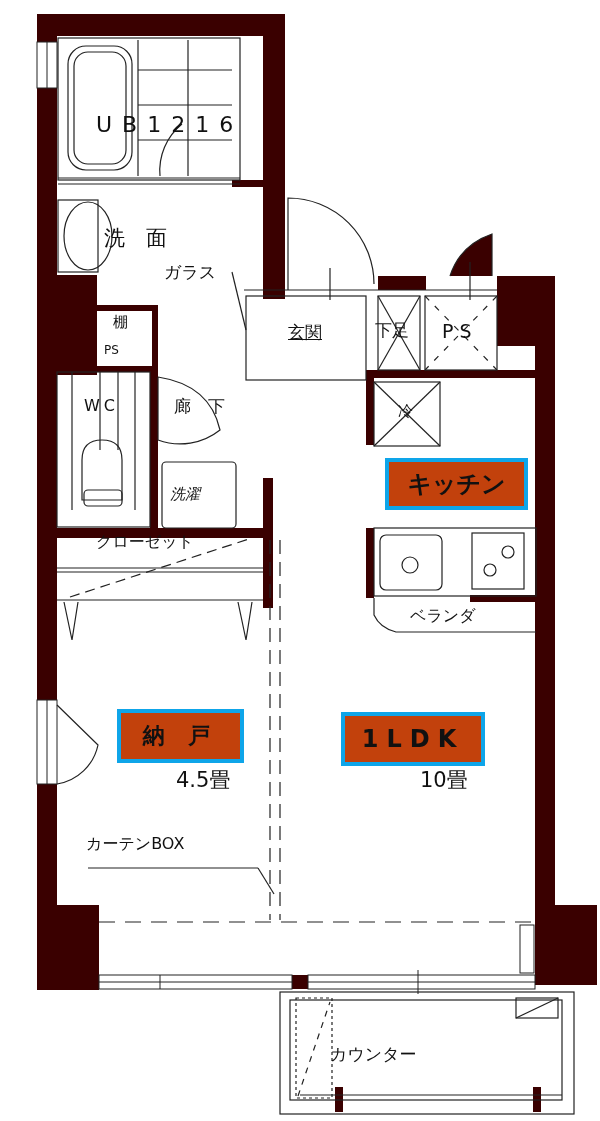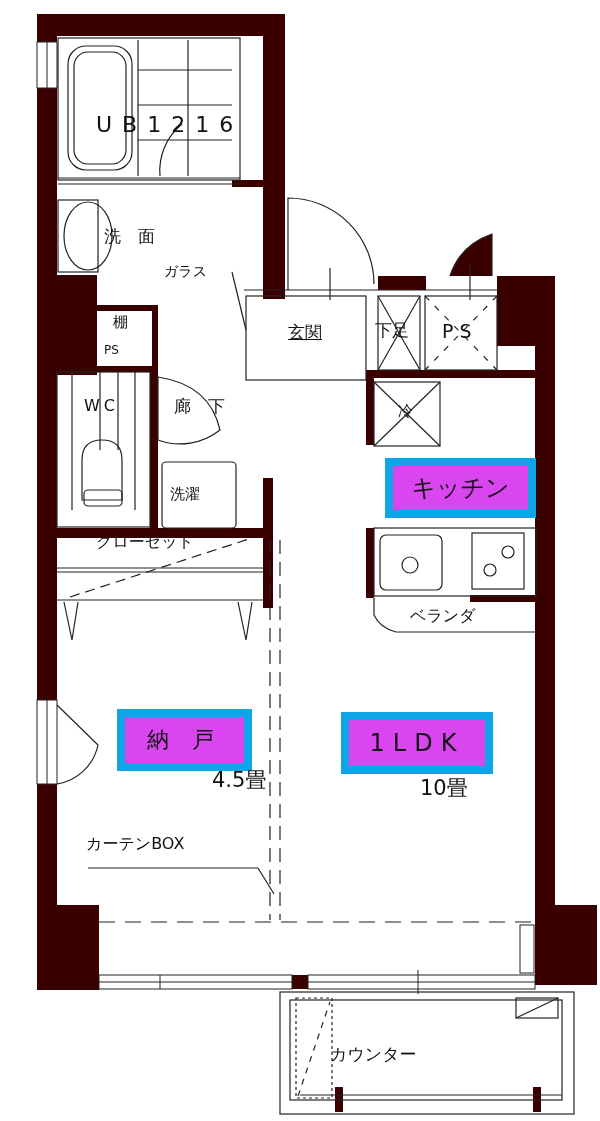--- a/index.html
+++ b/index.html
@@ -1,20 +1,20 @@
 <!DOCTYPE html>
 <html><head>
 <meta charset="utf-8">
 <style>
   html, body { margin:0; padding:0; background:#ffffff; }
   body { width:600px; height:1121px; position:relative; overflow:hidden;
          font-family:"DejaVu Sans", sans-serif; }
   #plan { position:absolute; left:0; top:0; width:600px; height:1121px; }
   .lbl { position:absolute; color:#111; font-family:"DejaVu Sans", sans-serif; white-space:nowrap; line-height:1; }
-  .boxed { border:8px solid #0ea5e9; background:#d946ef; display:flex; align-items:center; justify-content:center; }
+  .boxed { border:4px solid #0ea5e9; background:#c2410c; display:flex; align-items:center; justify-content:center;font-weight:bold; }
 </style>
 </head>
 <body>
 
 <svg id="plan" viewBox="0 0 600 1121" xmlns="http://www.w3.org/2000/svg">
   <g fill="#3a0000">
 
     <rect x="37" y="14" width="248" height="22"></rect>
 
     <rect x="37" y="14" width="20" height="976"></rect>
@@ -149,32 +149,32 @@
     <rect x="296" y="998" width="36" height="100" stroke-dasharray="3 3"></rect>
     <line x1="298" y1="1096" x2="330" y2="1002" stroke-dasharray="6 6"></line>
     <rect x="516" y="998" width="42" height="20"></rect>
     <line x1="516" y1="1018" x2="558" y2="998"></line>
 
     <line x1="232" y1="272" x2="246" y2="330"></line>
   </g>
 </svg>
 
 <div class="lbl" style="left:96px;top:102px;font-size:22px;letter-spacing:10px;margin-top:12px;">UB1216</div>
-<div class="lbl" style="left:104px;top:228px;font-size:17px;">洗　面</div>
-<div class="lbl" style="left:164px;top:264px;font-size:14px;">ガラス</div>
+<div class="lbl" style="left:104px;top:228px;font-size:21px;">洗　面</div>
+<div class="lbl" style="left:164px;top:264px;font-size:17px;">ガラス</div>
 <div class="lbl" style="left:288px;top:324px;font-size:17px;text-decoration:underline;">玄関</div>
 <div class="lbl" style="left:375px;top:322px;font-size:17px;">下足</div>
 <div class="lbl" style="left:442px;top:322px;font-size:19px;letter-spacing:6px;">PS</div>
 <div class="lbl" style="left:113px;top:315px;font-size:15px;">棚</div>
 <div class="lbl" style="left:104px;top:344px;font-size:12px;">PS</div>
 <div class="lbl" style="left:84px;top:398px;font-size:16px;letter-spacing:4px;">WC</div>
 <div class="lbl" style="left:174px;top:398px;font-size:17px;">廊　下</div>
-<div class="lbl" style="left:170px;top:487px;font-size:15px;">洗濯</div>
+<div class="lbl" style="left:170px;top:487px;font-size:15px;font-style:italic;">洗濯</div>
 <div class="lbl" style="left:398px;top:404px;font-size:15px;">冷</div>
 <div class="lbl boxed" style="left:385px;top:458px;width:135px;height:44px;font-size:24px;">キッチン</div>
 <div class="lbl" style="left:410px;top:608px;font-size:16px;">ベランダ</div>
 <div class="lbl" style="left:96px;top:534px;font-size:16px;">クローゼット</div>
 <div class="lbl boxed" style="left:117px;top:709px;width:119px;height:46px;font-size:22px;letter-spacing:8px;">納 戸</div>
-<div class="lbl" style="left:176px;top:770px;font-size:21px;margin-left:36px;">4.5畳</div>
+<div class="lbl" style="left:176px;top:770px;font-size:21px;">4.5畳</div>
 <div class="lbl boxed" style="left:341px;top:712px;width:136px;height:46px;font-size:24px;letter-spacing:8px;">1LDK</div>
-<div class="lbl" style="left:420px;top:770px;font-size:21px;margin-top:8px;">10畳</div>
+<div class="lbl" style="left:420px;top:770px;font-size:21px;">10畳</div>
 <div class="lbl" style="left:86px;top:836px;font-size:16px;">カーテンBOX</div>
 <div class="lbl" style="left:330px;top:1046px;font-size:17px;">カウンター</div>
 
 </body></html>

